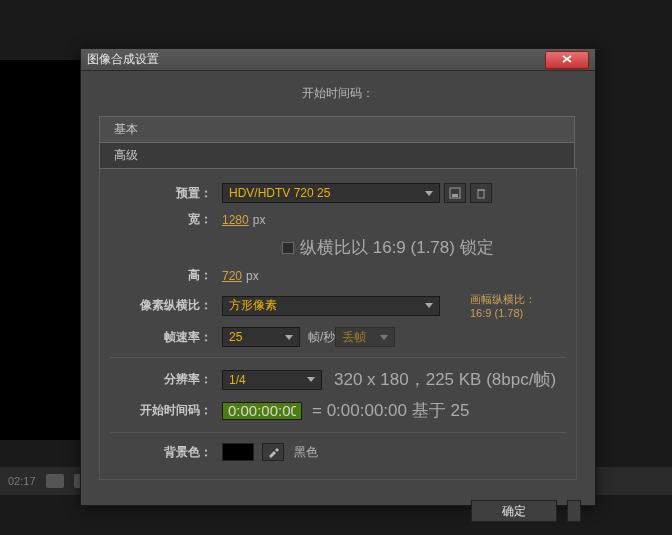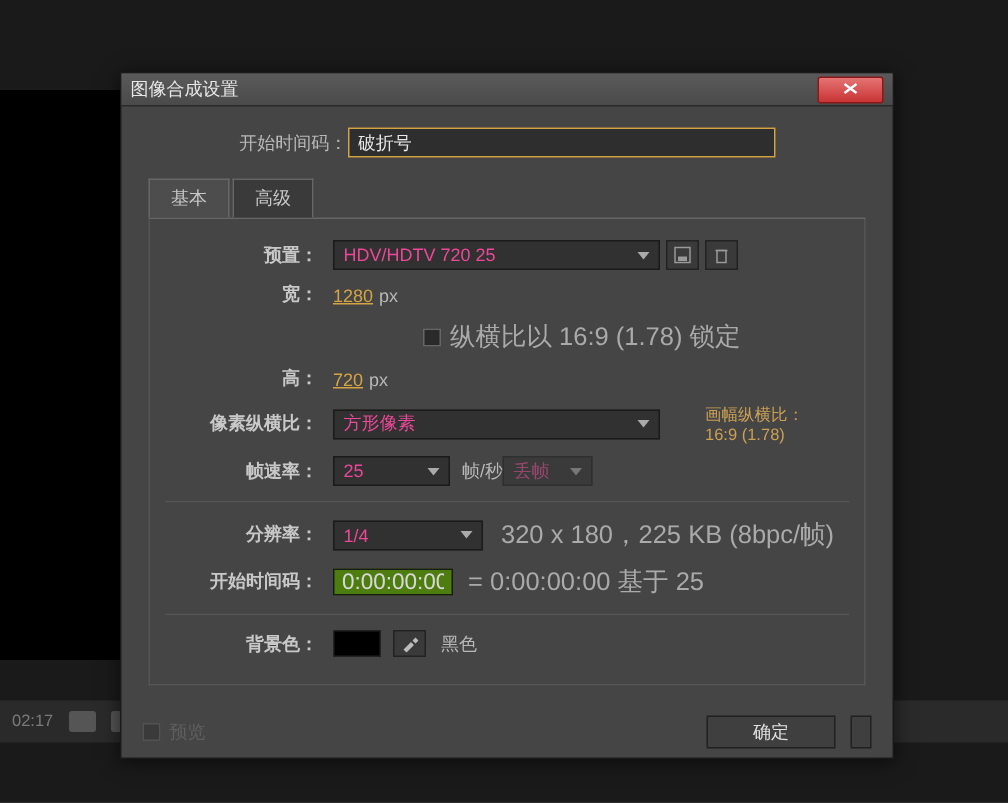--- a/index.html
+++ b/index.html
@@ -52,32 +52,33 @@
 .name-input {
   width: 285px; height: 20px;
   background: #2e2e2e;
   border: 1px solid #d4a344;
   color: #e8e8e8; padding: 0 6px;
   font-size: 12px;
 }
 .tabs {
   display: flex; gap: 0; margin: 8px 0 0 0;
   border-bottom: 1px solid #666;
+  flex-direction: column;
 }
 .tab {
   padding: 4px 14px; background: #3a3a3a;
   border: 1px solid #666; border-bottom: none;
   color: #c8c8c8; font-size: 12px;
   margin-right: 2px;
 }
 .tab.active { background: #4d4d4d; }
 .tab-body { border: 1px solid #555; border-top: none; padding: 14px 10px 10px 10px; }
 .dropdown {
   background: #313131; border: 1px solid #1a1a1a;
-  color: #ec4899; height: 20px; padding: 0 6px;
+  color: #eab308; height: 20px; padding: 0 6px;
   display: flex; align-items: center; justify-content: space-between;
 }
 .dropdown .arr {
   width: 0; height: 0; border-left: 4px solid transparent;
   border-right: 4px solid transparent; border-top: 5px solid #aaa;
 }
 .icon-btn {
   width: 22px; height: 20px; background: #3a3a3a;
   border: 1px solid #222; display: flex; align-items: center;
   justify-content: center; margin-left: 4px;
@@ -134,21 +135,20 @@
     <div class="close-btn">
       <svg width="10" height="8" viewBox="0 0 10 8">
           <path d="M1 1 L9 7 M9 1 L1 7" stroke="#fff" stroke-width="1.6"></path>
         </svg>
     </div>
   </div>
 
   <div class="content">
     <div class="row" style="justify-content:center;margin-bottom:14px">
       <span>开始时间码：</span>
-      <input class="name-input" value="破折号" style="">
     </div>
 
     <div class="tabs">
       <div class="tab active">基本</div>
       <div class="tab">高级</div>
     </div>
 
     <div class="tab-body">
       <div class="row">
         <div class="label-col">预置：</div>
@@ -239,20 +239,16 @@
           <svg width="12" height="12">
               <path d="M2 10 L7 5 L9 7 L4 12 Z M8 4 L10 2 L12 4 L10 6 Z" fill="#bbb"></path>
             </svg>
         </div>
         <span style="margin-left:10px">黑色</span>
       </div>
     </div>
   </div>
 
   <div class="footer">
-    <div class="left">
-      <span class="checkbox" style="opacity:0.4"></span>
-      <span style="opacity:0.5">预览</span>
-    </div>
     <div class="btn">确定</div>
     <div class="btn" style="min-width:14px"></div>
   </div>
 </div>
 
 </body></html>

